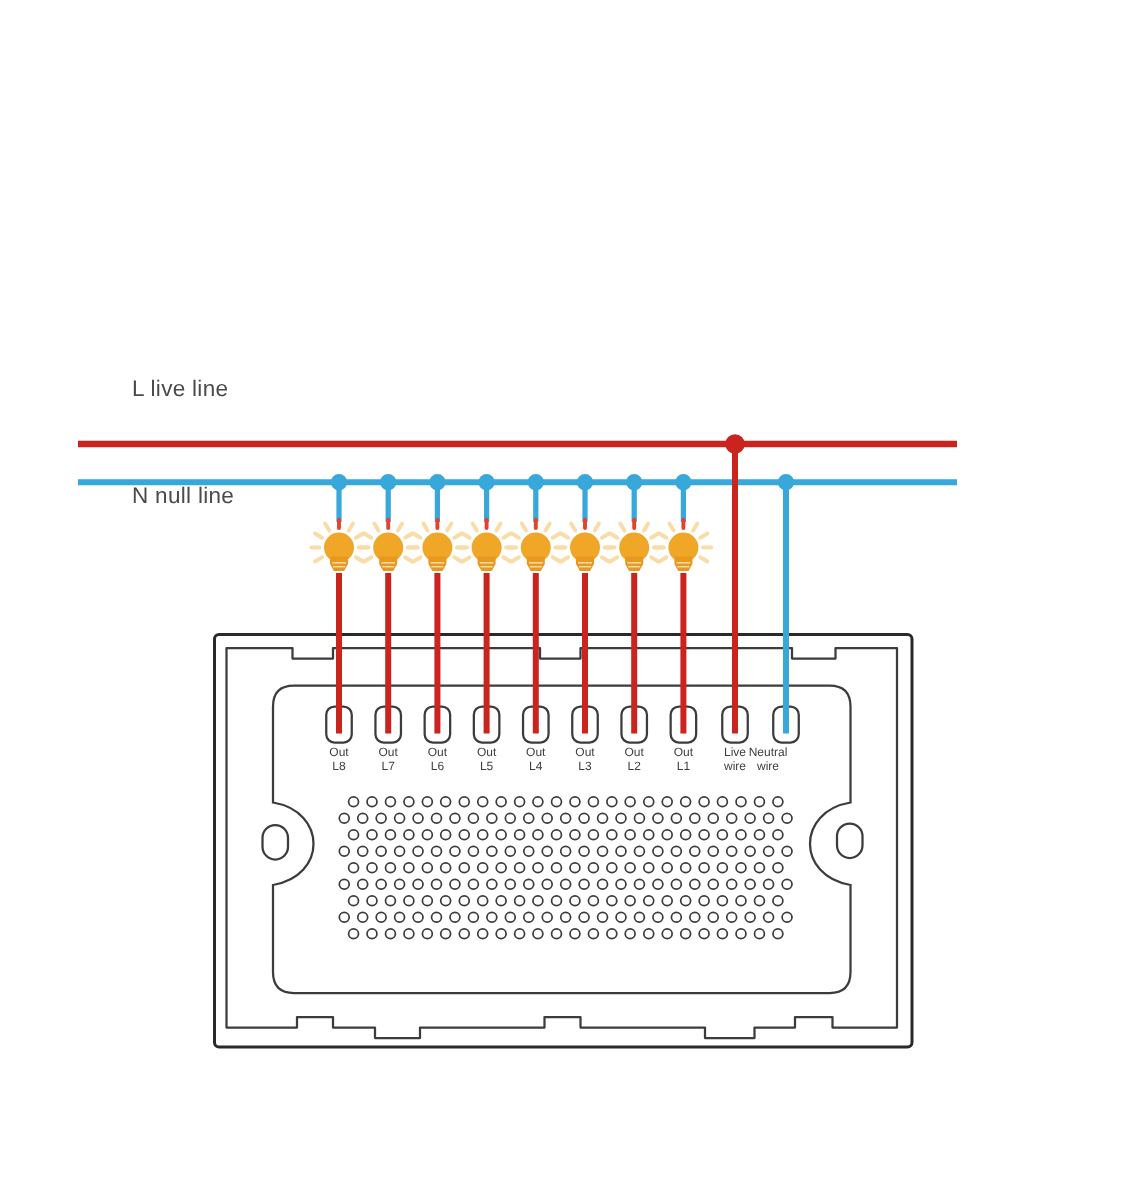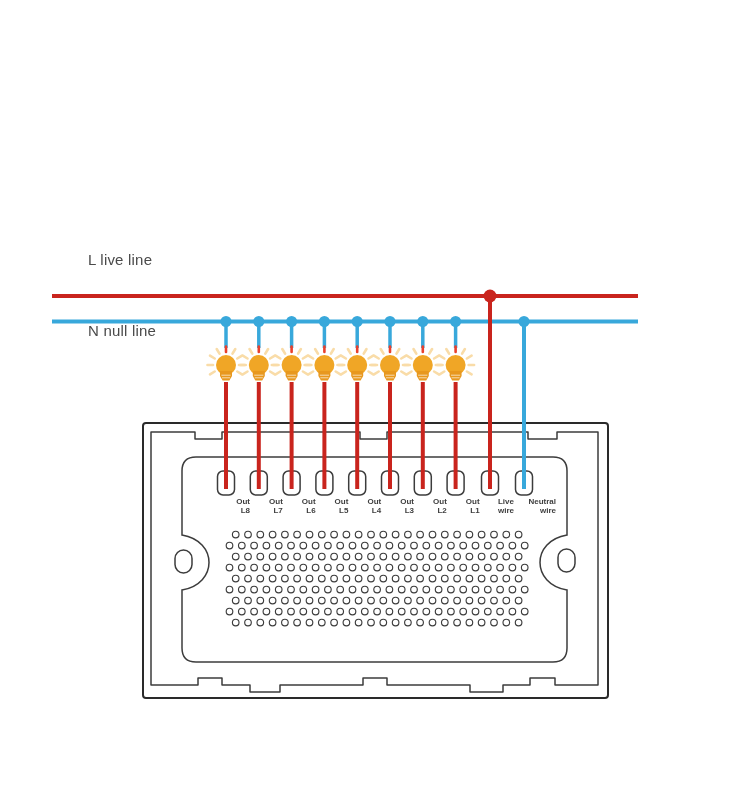--- a/index.html
+++ b/index.html
@@ -17,23 +17,23 @@
     color:#4a4a4a;
     letter-spacing:0.2px;
     white-space:nowrap;
   }
   #live-line-label{left:88px;top:251px;}
   #null-line-label{left:88px;top:322px;}
   .terminal-label{
     position:absolute;
     width:48px;
     top:497px;
-    text-align:right;
+    text-align:center;
     font-size:8px;
-    font-weight:bold;
+    font-weight:normal;
     line-height:9px;
     color:#3e3e3e;
   }
 </style>
 </head>
 <body>
 
 <div class="stage">
 
   <svg width="750" height="800" viewBox="0 0 750 800" xmlns="http://www.w3.org/2000/svg" xmlns:xlink="http://www.w3.org/1999/xlink">
@@ -386,19 +386,19 @@
         <div>L2</div>
       </div>
       <div class="terminal-label" style="left: 431.6px;">
         <div>Out</div>
         <div>L1</div>
       </div>
       <div class="terminal-label" style="left: 466px;">
         <div>Live</div>
         <div>wire</div>
       </div>
-      <div class="terminal-label" style="left: 508px;">
+      <div class="terminal-label" style="left: 488px;">
         <div>Neutral</div>
         <div>wire</div>
       </div>
     </div>
 
 </div>
 
 </body></html>

